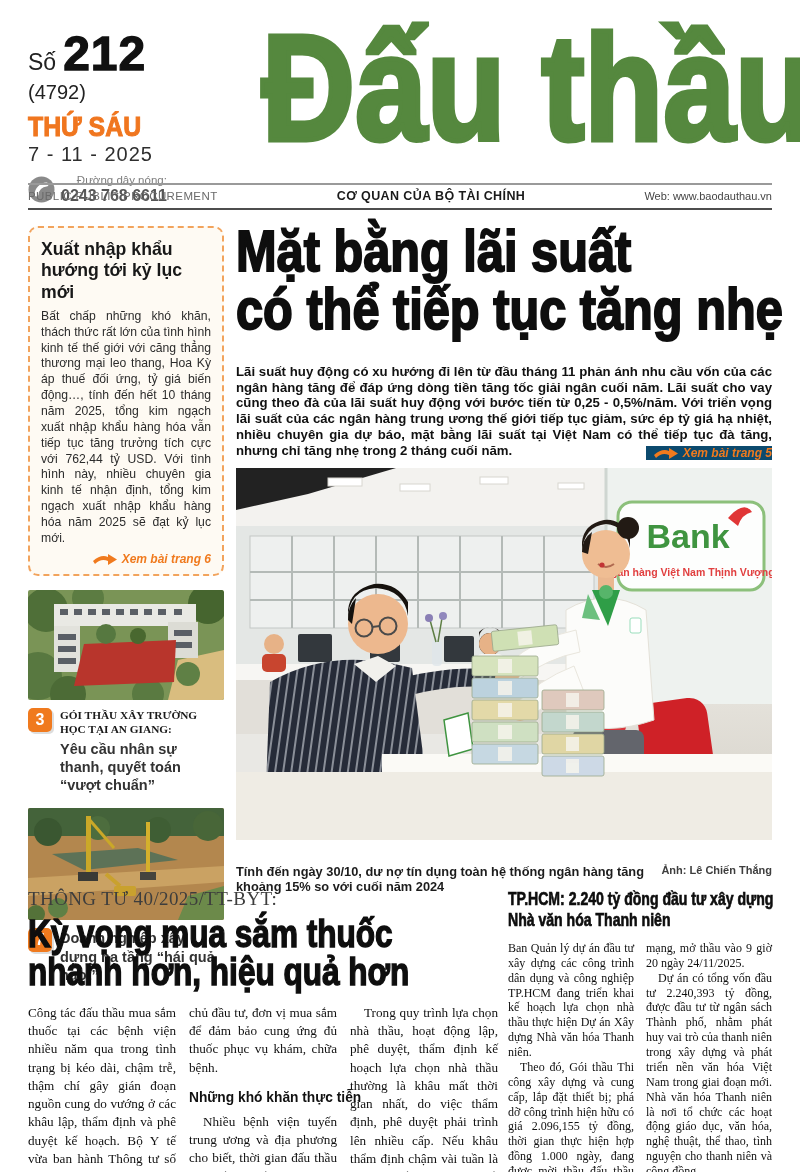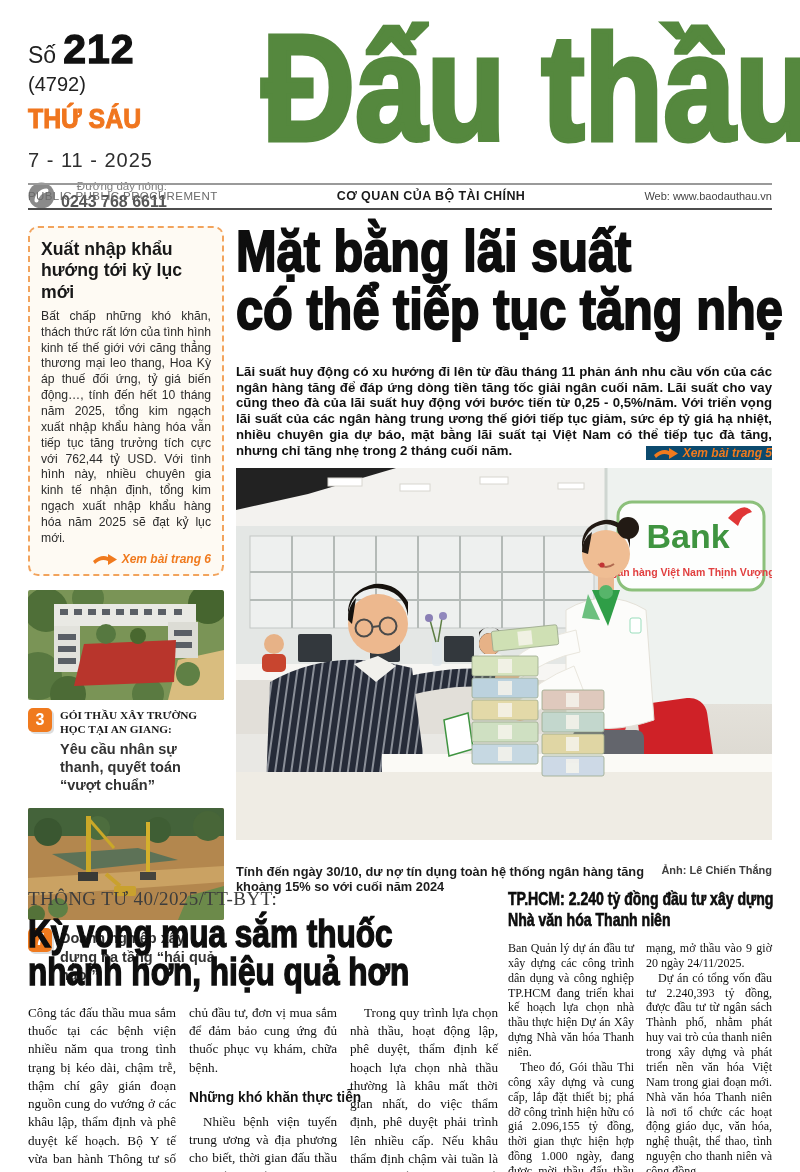--- a/index.html
+++ b/index.html
@@ -3,25 +3,25 @@
 <meta charset="utf-8">
 <style>
   html,body{margin:0;padding:0;background:#fff;}
   .page{position:relative;width:800px;height:1172px;background:#fff;overflow:hidden;
         font-family:"Liberation Sans","DejaVu Sans",sans-serif;color:#1a1a1a;}
 
   
   .mast-left{position:absolute;left:28px;top:26px;width:185px;}
   .issue-row{display:flex;align-items:baseline;gap:7px;}
   .issue-label{font-size:23px;color:#222;}
-  .issue-number{font-size:41px;font-weight:bold;color:#111;-webkit-text-stroke:1.3px #111;letter-spacing:1px;}
+  .issue-number{font-size:48px;font-weight:bold;color:#111;-webkit-text-stroke:1.3px #111;letter-spacing:1px;}
   .issue-code{font-size:20px;color:#222;margin-top:0px;}
   .weekday{font-size:27px;font-weight:bold;color:#f0761f;-webkit-text-stroke:1px #f0761f;
            display:inline-block;transform:scaleX(.92);transform-origin:left;margin-top:8px;white-space:nowrap;}
-  .mast-date{font-size:20px;color:#2e2e2e;letter-spacing:1px;margin-top:14px;}
+  .mast-date{font-size:20px;color:#2e2e2e;letter-spacing:1px;margin-top:0;}
   .hotline{display:flex;align-items:center;gap:6px;margin-top:8px;}
   .hotline-texts{line-height:1.15;}
   .hotline-label{font-size:11.5px;color:#7d7d7d;text-align:right;}
   .hotline-number{font-size:16px;font-weight:bold;color:#555;}
   .logo-wrap{position:absolute;right:28px;top:8px;text-align:right;width:600px;}
   .logo{display:inline-block;font-size:150px;line-height:160px;font-weight:bold;color:#55883e;
         -webkit-text-stroke:5px #55883e;transform:scaleX(.86);transform-origin:right center;white-space:nowrap;}
   .infobar{position:absolute;left:28px;right:28px;top:183px;border-top:2px solid #9a9a9a;border-bottom:2px solid #4d4d4d;
            display:flex;justify-content:space-between;align-items:center;padding:4px 0 5px;}
   .infobar .left{font-size:11.5px;color:#6a6a6a;letter-spacing:.4px;}

